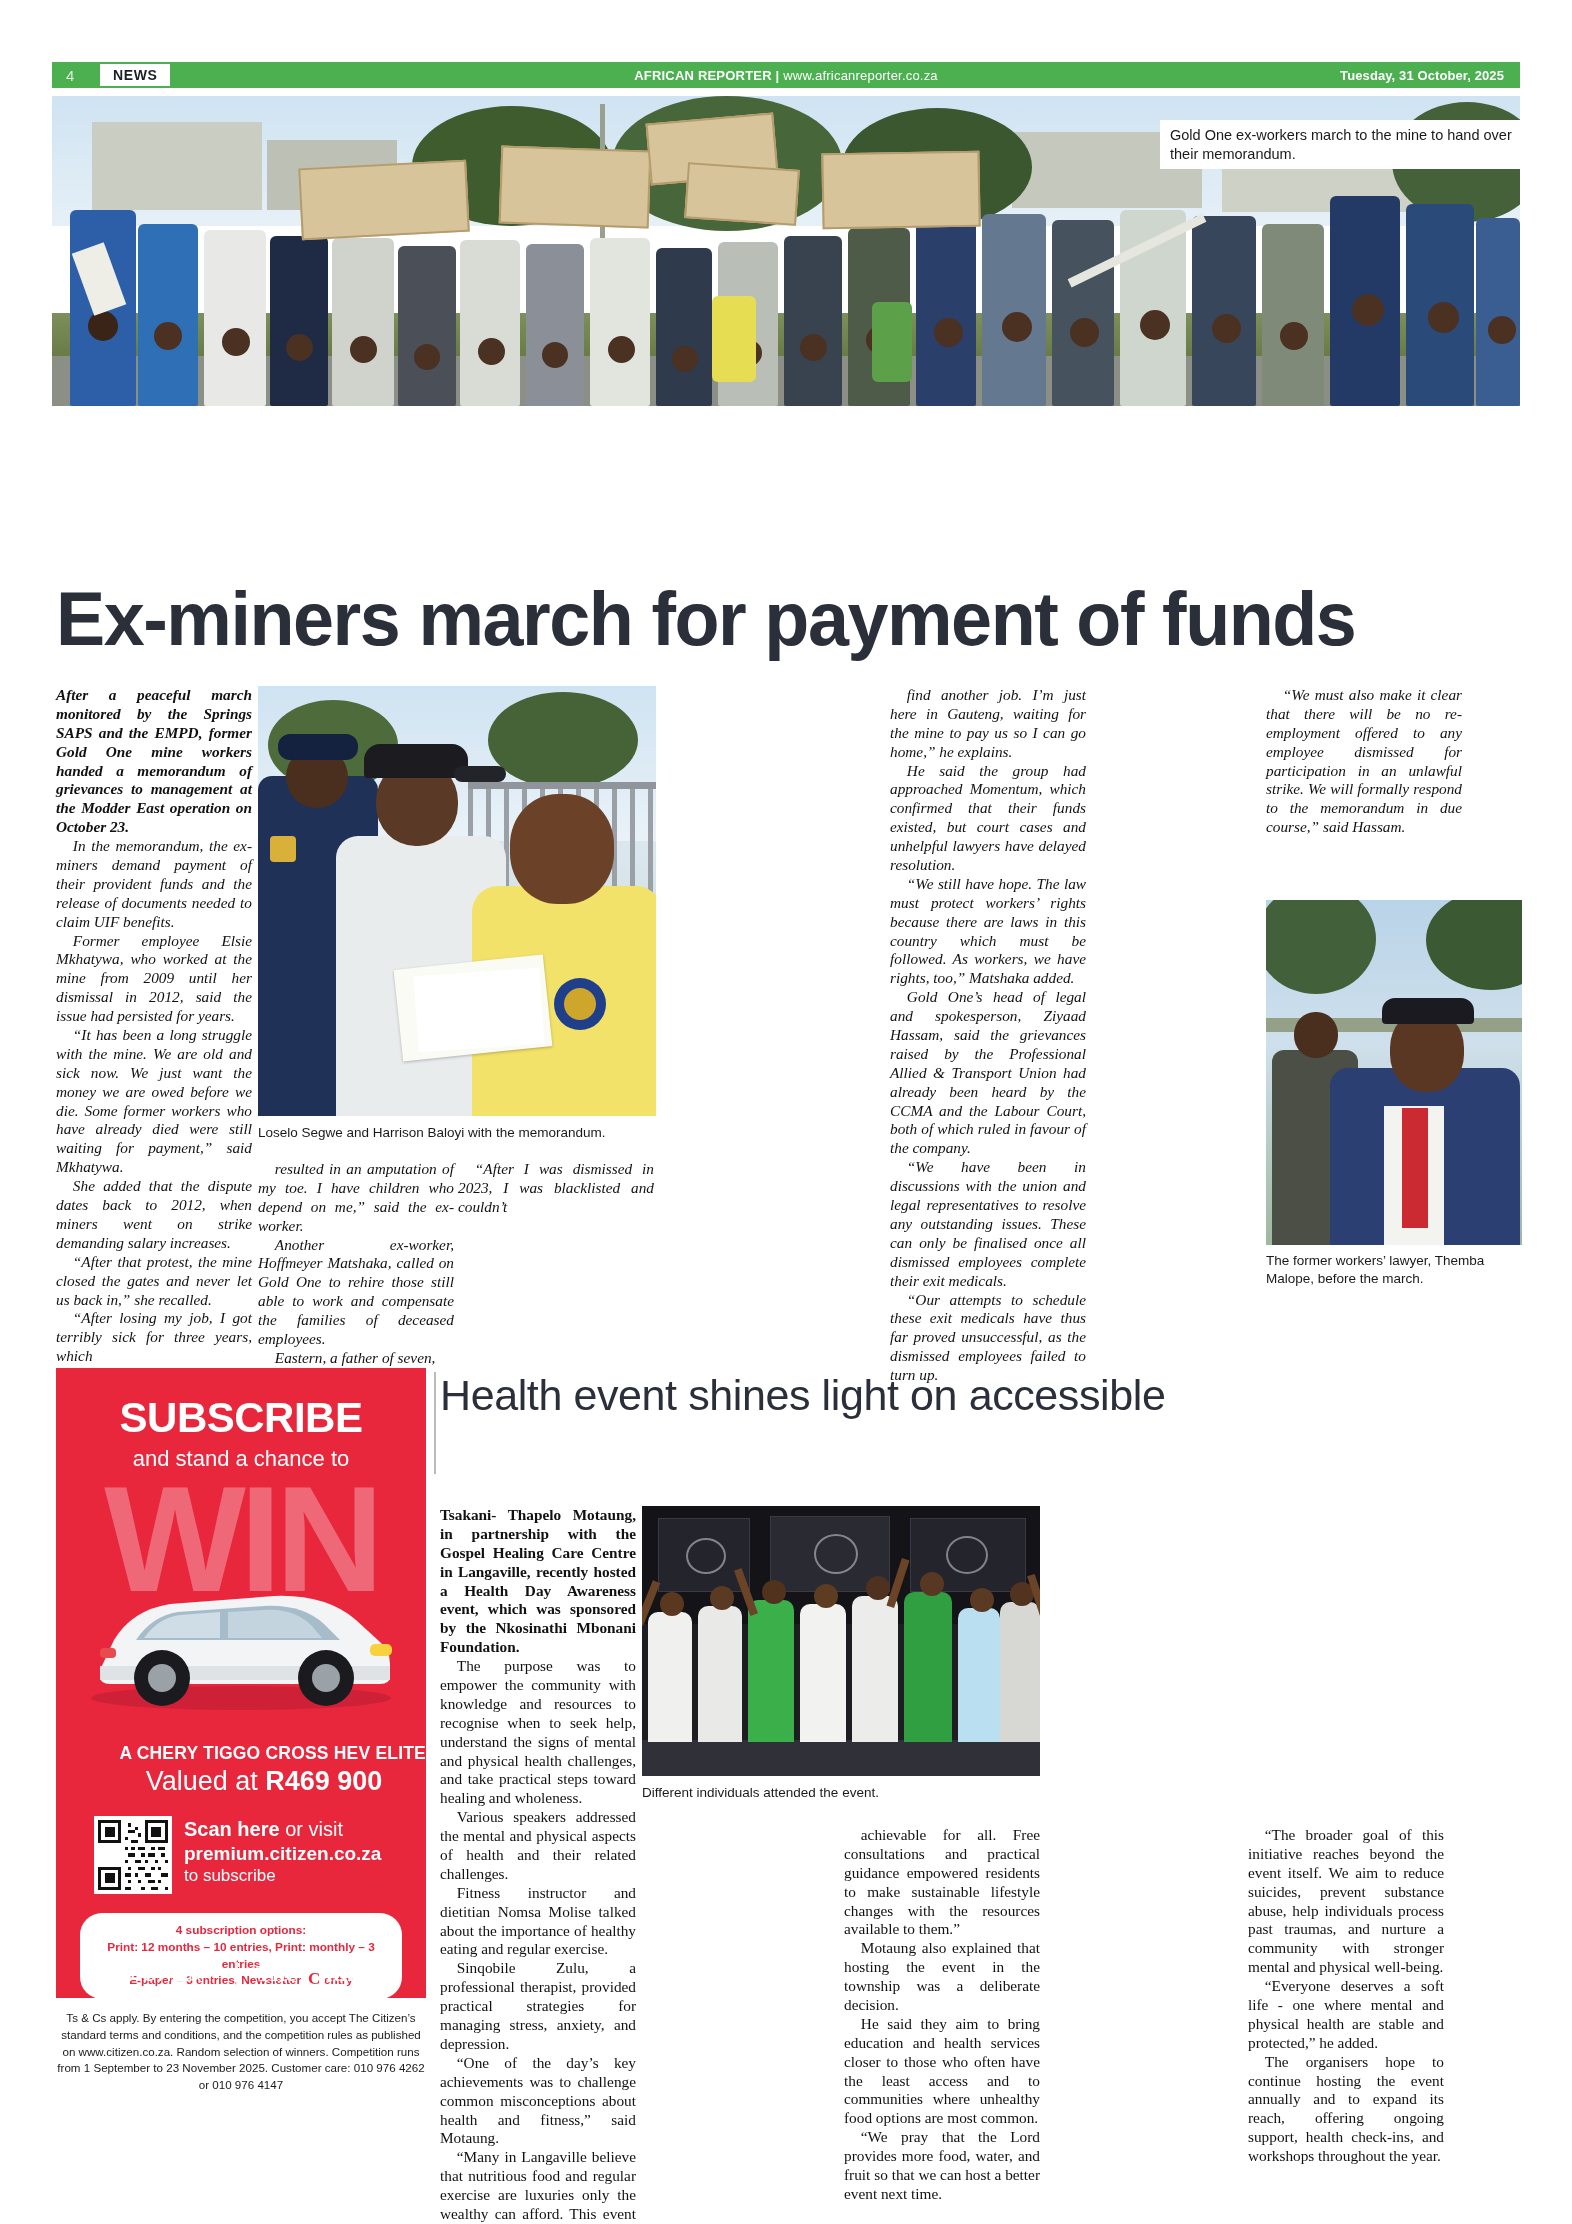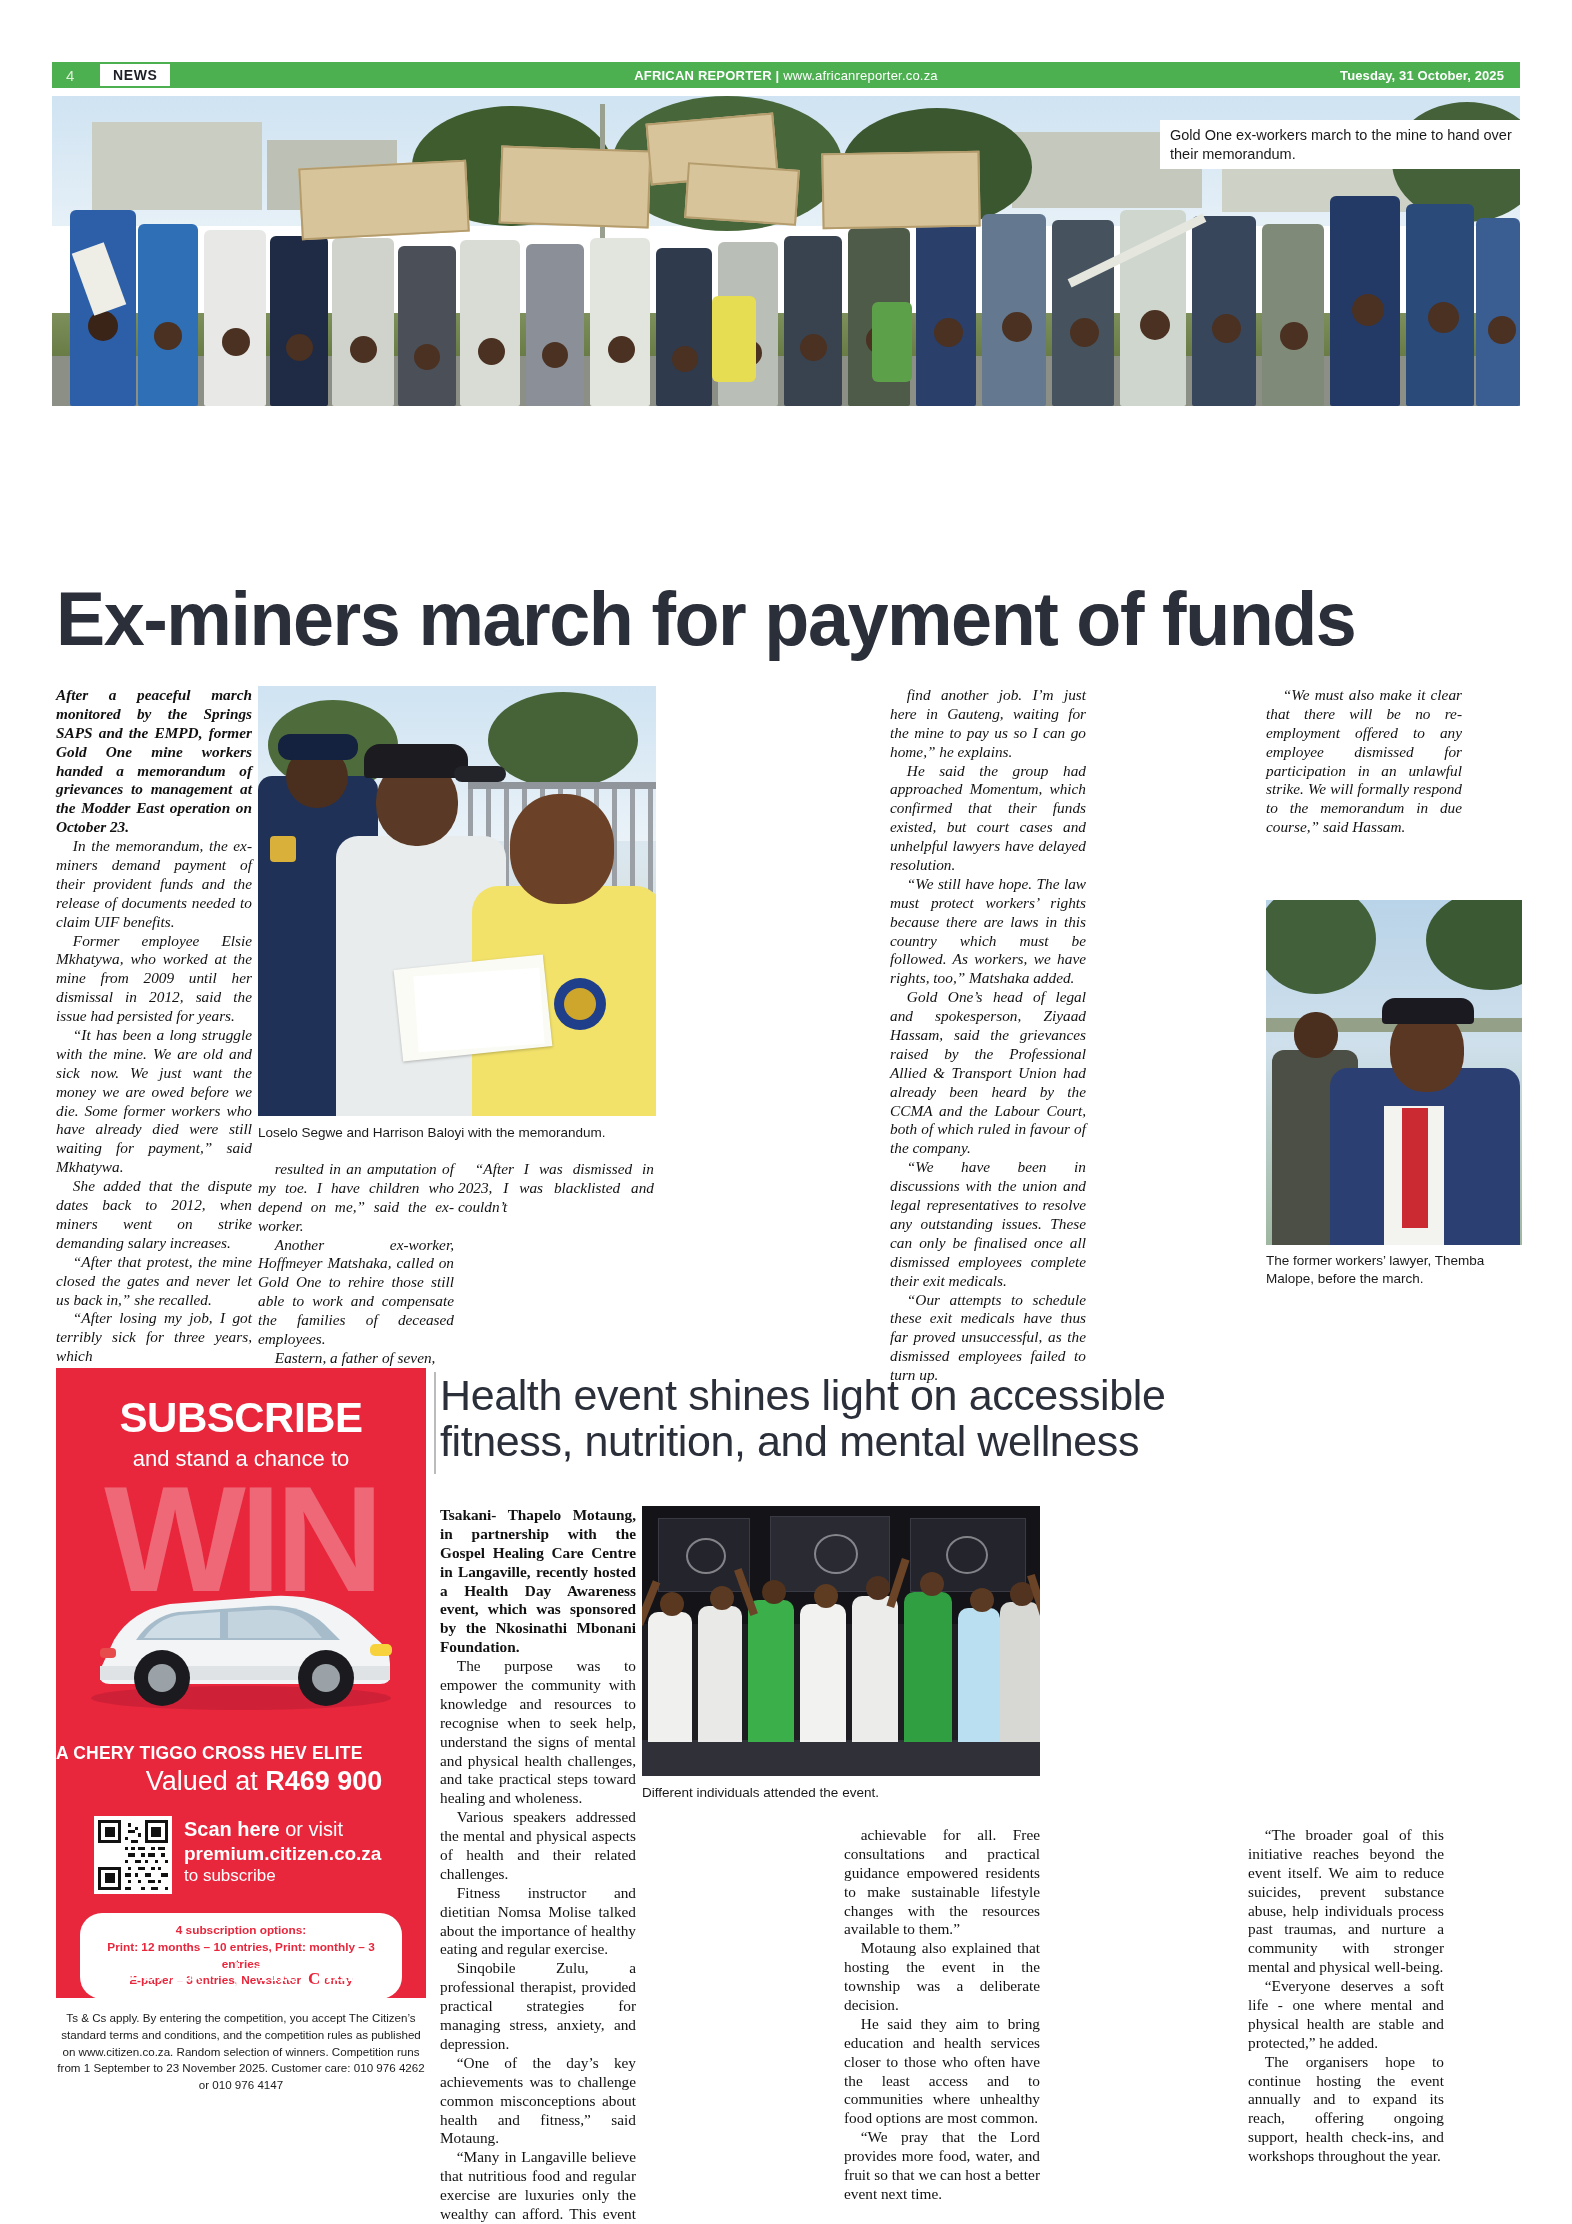--- a/index.html
+++ b/index.html
@@ -125,21 +125,21 @@
     text-align:center; color:#ffffff;
     font-family:"Liberation Sans", sans-serif;
     font-weight:bold; font-size:150px; line-height:1;
     letter-spacing:-6px;
     opacity:0.30;
   }
   .ad-car {
     position:absolute; top:180px; left:18px; width:334px; height:170px;
   }
   .ad-model {
-    position:absolute; top:375px; left:0; width:100%; text-align:left;
+    position:absolute; top:375px; left:0; width:100%; text-align:right;
     color:#fff; font-family:"Liberation Sans", sans-serif;
     font-weight:bold; font-size:17.5px; letter-spacing:0.2px;
   }
   .ad-valued {
     position:absolute; top:398px; left:0; width:100%; text-align:center;
     color:#fff; font-family:"Liberation Sans", sans-serif;
     font-size:27px; font-weight:normal;padding-left:46px;
   }
   .ad-valued b { font-weight:bold; }
   .qr {
@@ -518,21 +518,20 @@
       <div class="citizen">
         <span>The </span><span class="dot">C</span><span>itizen</span>
       </div>
     </div>
   </div>
   <div class="ad-terms">Ts &amp; Cs apply. By entering the competition, you accept The Citizen’s standard terms and conditions, and the competition rules as published on www.citizen.co.za. Random selection of winners. Competition runs from 1 September to 23 November 2025. Customer care: 010 976 4262 or 010 976 4147</div>
 
   <div class="head2-rule"></div>
   <div class="head2">
     <div>Health event shines light on accessible</div>
-    <div>fitness, nutrition, and mental wellness</div>
   </div>
 
   <div class="s2col d1" id="s2c1">
       <p class="lead">Tsakani- Thapelo Motaung, in partnership with the Gospel Healing Care Centre in Langaville, recently hosted a Health Day Awareness event, which was sponsored by the Nkosinathi Mbonani Foundation.</p>
       <p>The purpose was to empower the community with knowledge and resources to recognise when to seek help, understand the signs of mental and physical health challenges, and take practical steps toward healing and wholeness.</p>
       <p>Various speakers addressed the mental and physical aspects of health and their related challenges.</p>
       <p>Fitness instructor and dietitian Nomsa Molise talked about the importance of healthy eating and regular exercise.</p>
       <p>Sinqobile Zulu, a professional therapist, provided practical strategies for managing stress, anxiety, and depression.</p>
       <p>“One of the day’s key achievements was to challenge common misconceptions about health and fitness,” said Motaung.</p>
       <p>“Many in Langaville believe that nutritious food and regular exercise are luxuries only the wealthy can afford. This event shattered that myth, demonstrating that wellness is</p>

